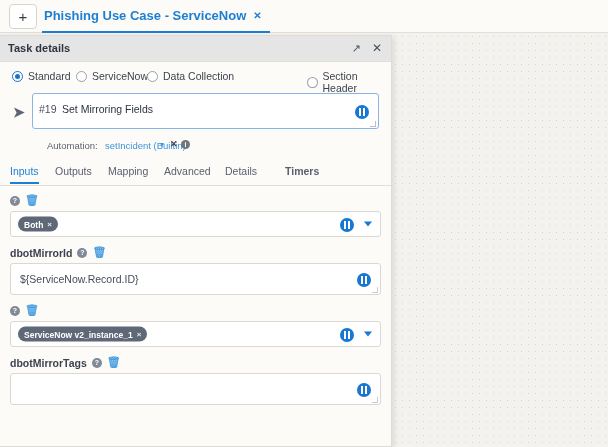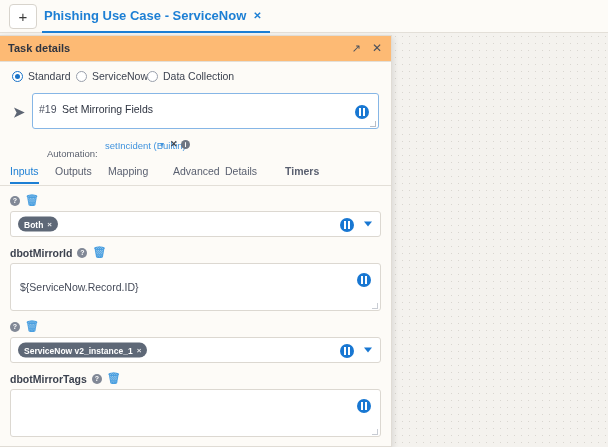--- a/index.html
+++ b/index.html
@@ -117,21 +117,21 @@
   
   #panel {
     position: absolute; left: 0; top: 35px; width: 392px; height: 412px;
     background: #fdfbf7;
     border: 1px solid #e0dcd5;
     border-left: none;
     box-shadow: 2px 2px 6px rgba(0,0,0,0.10);
   }
   #panel-head {
     position: relative; height: 26px;
-    background: #fdba74; border-bottom: 1px solid #e3dfd8;
+    background: #e5e5e5; border-bottom: 1px solid #e3dfd8;
   }
   #panel-head .p-title {
     position: absolute; left: 8px; top: 6px;
     font-size: 11px; font-weight: bold; color: #2f3440;
   }
   #panel-head .p-expand {
     position: absolute; right: 30px; top: 6px;
     font-size: 11px; color: #4a505c; cursor: pointer;
   }
   #panel-head .p-close {
@@ -188,21 +188,21 @@
   .varicon::after  { left: 8px; }
   #task-box .resize {
     position: absolute; right: 2px; bottom: 1px; width: 6px; height: 6px;
     border-right: 1px solid #b9bec8; border-bottom: 1px solid #b9bec8;
   }
 
   
   #auto-row {
     position: relative; height: 22px; font-size: 9.5px; color: #5c6270;
   }
-  #auto-row .a-label { position: absolute; left: 47px; top: 12px; }
+  #auto-row .a-label { position: absolute; left: 47px; top: 4px; }
   #auto-row .a-link {
     position: absolute; left: 105px; top: 4px;
     color: #4093de; cursor: pointer;
   }
   #auto-row .a-caret { position: absolute; left: 160px; top: 4px; color: #4093de; font-size: 8px; }
   #auto-row .a-x { position: absolute; left: 170px; top: 3px; color: #41464f; font-weight: bold; font-size: 9px; cursor:pointer; }
   #auto-row .a-info {
     position: absolute; left: 181px; top: 4px;
     width: 9px; height: 9px; border-radius: 50%;
     background: #6f7682; color: #fff; font-size: 7px;
@@ -233,21 +233,21 @@
     width: 10px; height: 10px; border-radius: 50%;
     background: #818896; color: #fff; font-size: 7px;
     display: inline-flex; align-items: center; justify-content: center;
     font-weight: bold; cursor: pointer;
   }
   .trash { color: #4a9fe0; font-size: 11px; cursor: pointer; }
   .f-input {
     position: relative; height: 26px; background: #fff;
     border: 1px solid #dcd8d1; border-radius: 3px;
   }
-  .f-input.tall { height: 48px; }
+  .f-input.tall { height: 32px; }
   .f-input .val {
     position: absolute; left: 9px; top: 50%; transform: translateY(-50%);
     font-size: 10.5px; color: #454b59;
   }
   .chip {
     position: absolute; left: 7px; top: 50%; transform: translateY(-50%);
     background: #5e6877; color: #fff; border-radius: 9px;
     font-size: 8.5px; font-weight: bold;
     padding: 2.5px 6px; display: flex; align-items: center; gap: 4px;
   }
@@ -352,20 +352,24 @@
         <span>Standard</span>
       </label>
       <label class="radio" style="left:76px;">
         <span class="rdot"></span>
         <span>ServiceNow</span>
       </label>
       <label class="radio" style="left:147px;">
         <span class="rdot"></span>
         <span>Data Collection</span>
       </label>
+      <label class="radio" style="left:307px;">
+        <span class="rdot"></span>
+        <span>Section Header</span>
+      </label>
     </div>
 
     <div id="title-row">
       <span id="task-arrow">➤</span>
       <div id="task-box">
         <span class="tnum">#19</span>
         <span class="ttxt">Set Mirroring Fields</span>
         <span class="varicon" style="right:9px; top:11px;"></span>
         <span class="resize"></span>
       </div>
@@ -376,21 +380,21 @@
       <span class="a-link">setIncident (Builtin)</span>
       <span class="a-caret">▾</span>
       <span class="a-x">✕</span>
       <span class="a-info">i</span>
     </div>
 
     <div id="tabs">
       <div class="tab active" style="left:10px;">Inputs</div>
       <div class="tab" style="left:55px;">Outputs</div>
       <div class="tab" style="left:108px;">Mapping</div>
-      <div class="tab" style="left:173px;">Advanced</div>
+      <div class="tab" style="left:164px;">Advanced</div>
       <div class="tab" style="left:225px;">Details</div>
       <div class="tab" style="left:285px;font-weight:bold;">Timers</div>
     </div>
 
     <div id="fields">
 
       <div class="field">
         <div class="f-label">
           <span class="qmark">?</span>
           <span class="trash">🗑</span>

